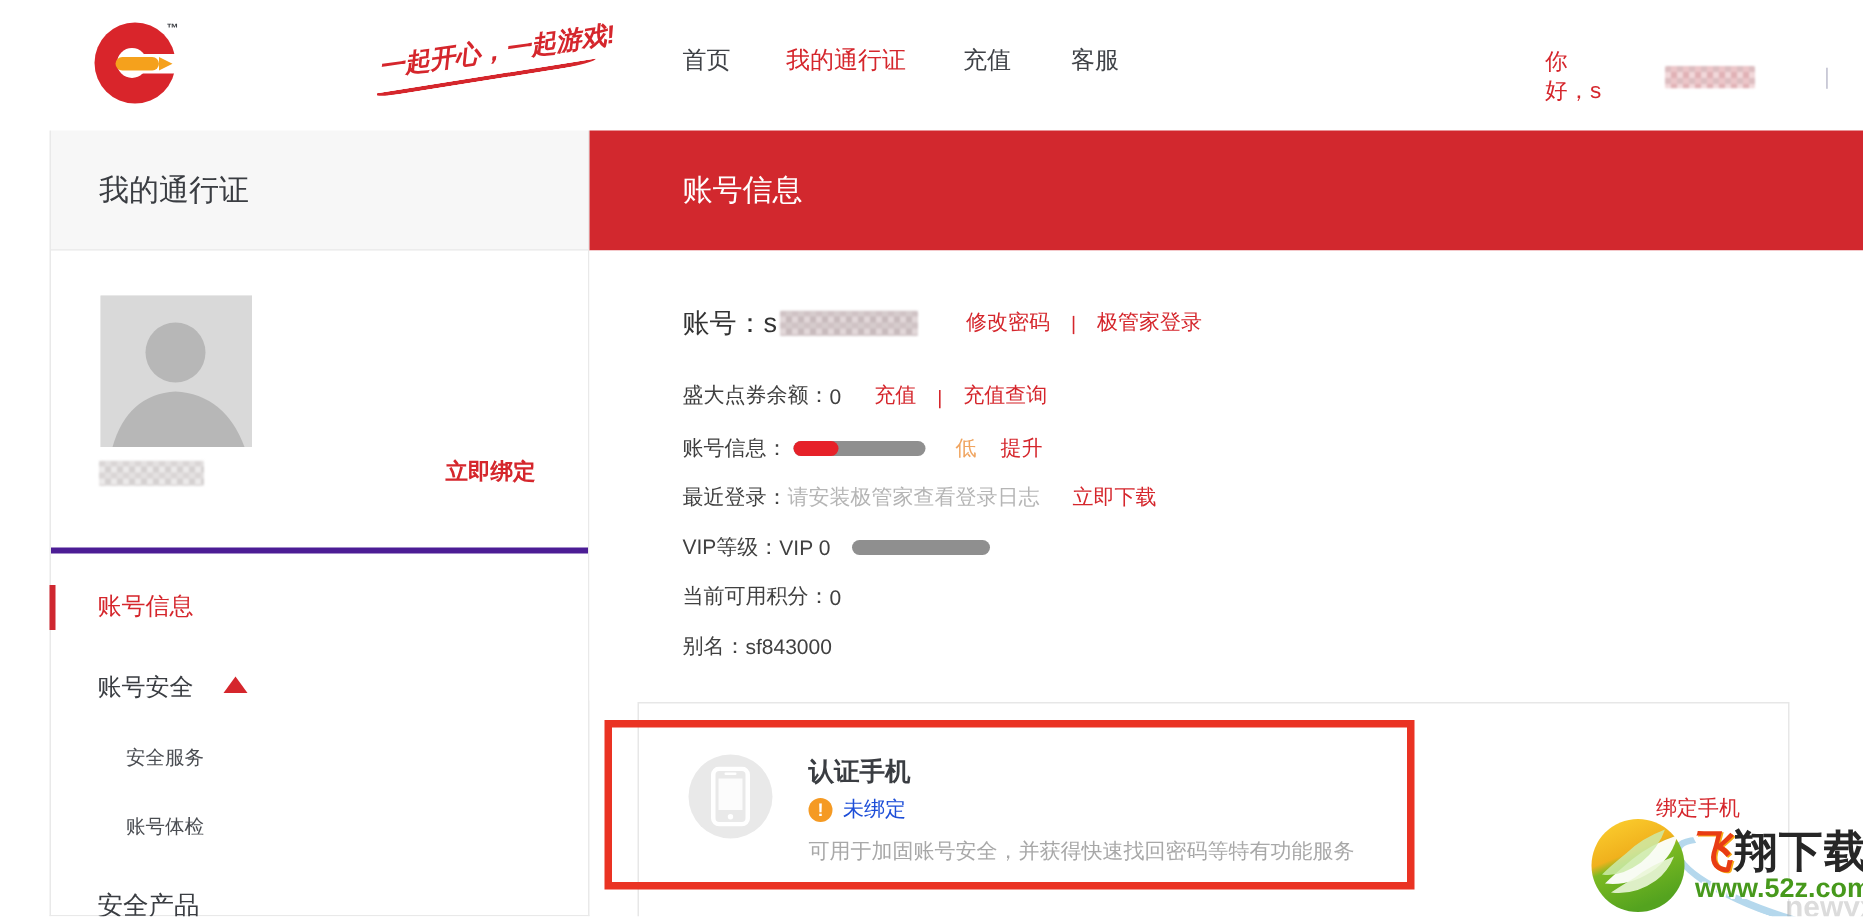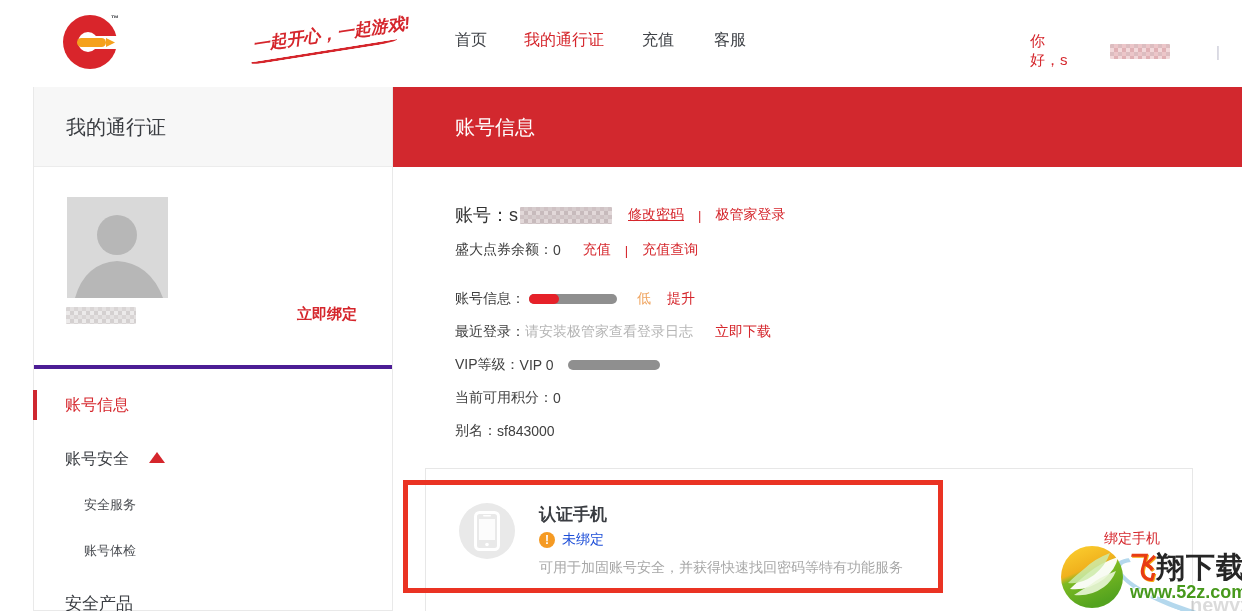--- a/index.html
+++ b/index.html
@@ -49,31 +49,31 @@
   .si-service { margin-top:25px; }
   .mi-products { margin-top:32px; font-size:17px; height:24px; line-height:24px; }
 
   
   .banner { position:absolute; left:393px; top:87px; width:849px; height:80px; background:#d2282e; }
   .banner-title { position:absolute; left:62px; top:0; line-height:80px; color:#fff; font-size:20px; }
 
   .info { position:absolute; left:393px; top:167px; width:849px; height:300px; background:#fff; }
   .irow { position:absolute; left:62px; display:flex; align-items:center; font-size:14px; color:#404040; white-space:nowrap; }
   .irow-account { top:36px; font-size:18px; color:#333; }
-  .irow-balance { top:74px;text-align:center; }
+  .irow-balance { top:88px;text-align:center; }
   .irow-security { top:123px; }
   .irow-login { top:156px; }
   .irow-vip { top:189px; }
   .irow-points { top:222px; }
   .irow-alias { top:255px;align-items:center; }
   .rlink { color:#d5262c; font-size:14px; cursor:pointer; }
   .pipe { color:#d5262c; margin:0 14px; font-size:13px; }
   .muted { color:#b5b5b5; }
   .acct-mosaic { width:92px; height:17px; margin-left:2px; }
-  .gap-lg { margin-left:16px;text-decoration:underline; }
+  .gap-lg { margin-left:32px; }
   .gap-md { margin-left:22px; }
   .bar { height:10px; border-radius:5px; background:#8f8f8f; position:relative; }
   .bar-security { width:88px; margin-left:4px; }
   .bar-security .fill { position:absolute; left:0; top:0; width:30px; height:10px; border-radius:5px; background:#e62129; }
   .bar-vip { width:92px; margin-left:14px; }
   .lvl-low { color:#f0a45f; margin-left:20px; }
   .improve { margin-left:16px;text-align:right; }
 
   
   .card { position:absolute; left:425px; top:468px; width:768px; height:160px; background:#fff; border:1px solid #e7e7e7; }

